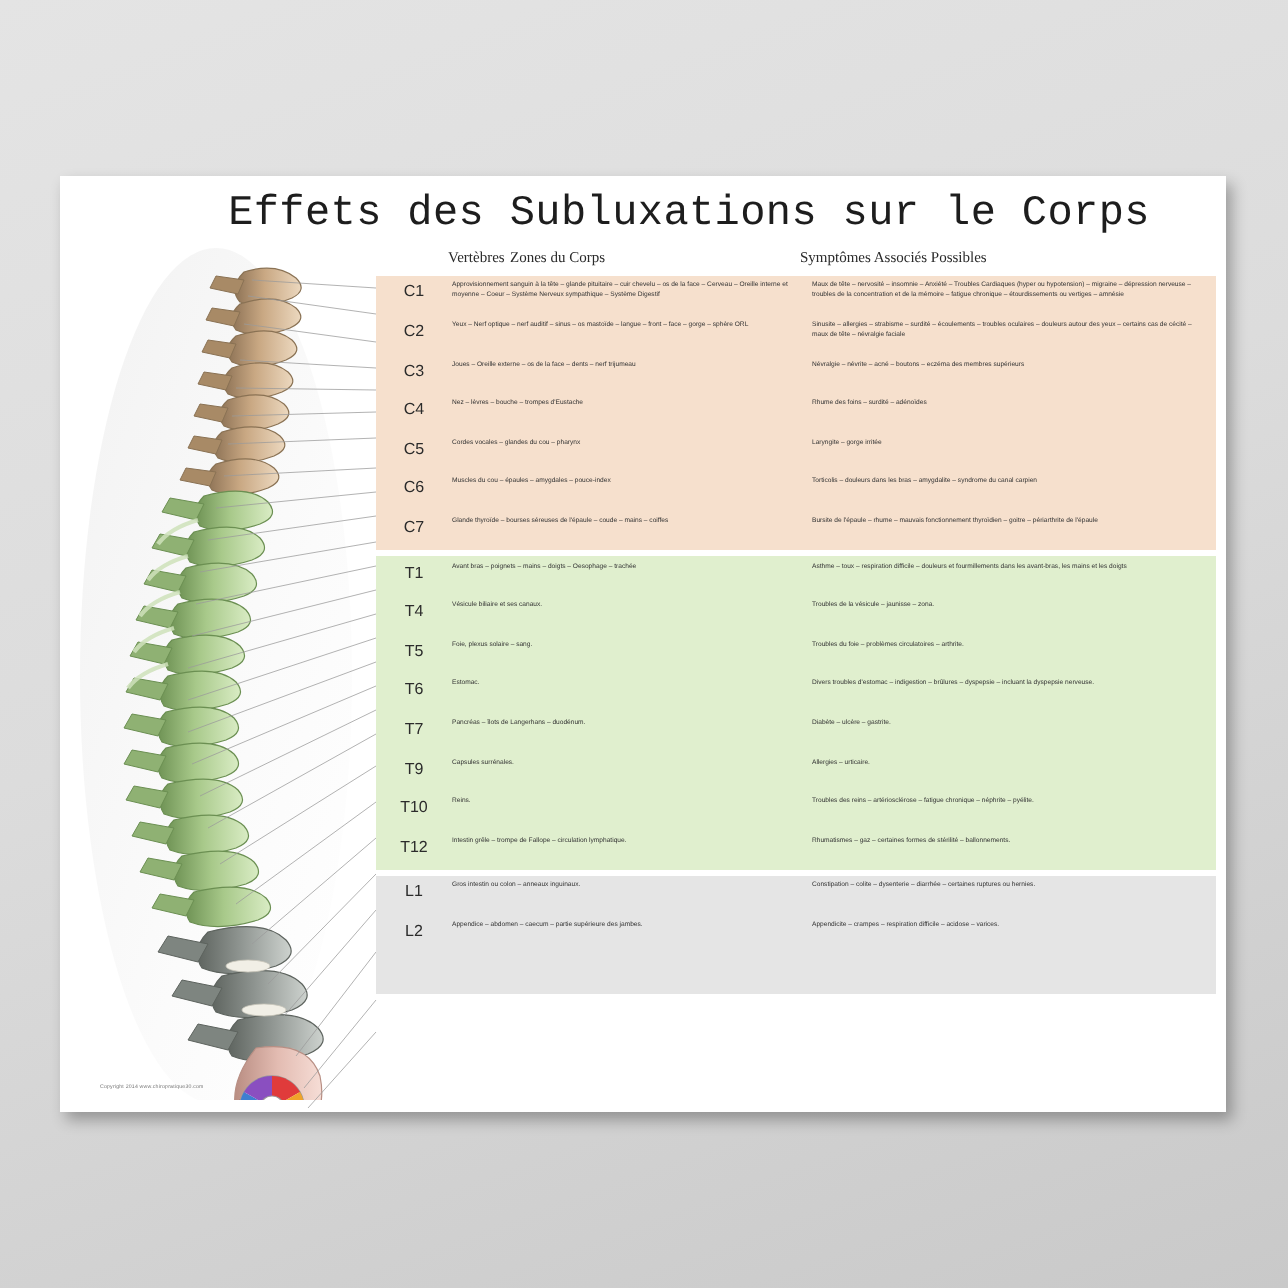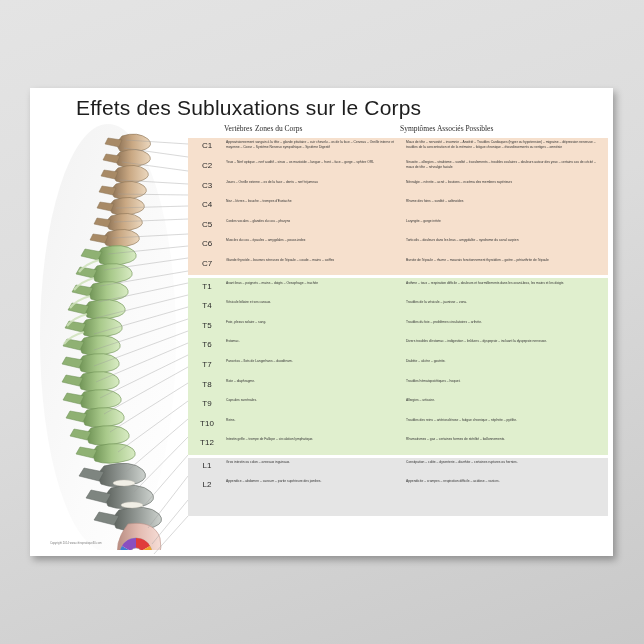--- a/index.html
+++ b/index.html
@@ -14,22 +14,22 @@
   
   .poster{
     position:absolute;left:30px;top:88px;width:583px;height:468px;
     background:#ffffff;
     box-shadow:3px 4px 7px rgba(0,0,0,.30);
     overflow:hidden;
   }
 
   .title{
     position:absolute;left:0;top:8px;width:100%;
-    text-align:left;
-    font-family:Liberation Sans, sans-serif;
+    text-align:center;
+    font-family:Liberation Mono, monospace;
     font-size:21px;letter-spacing:.2px;color:#1d1d1d;
     padding-left:46px;box-sizing:border-box;
   }
 
   .col-heads{position:absolute;top:36px;left:0;width:100%;height:12px;
     font-family:"Liberation Serif", serif;font-size:7.5px;color:#2a2a2a;}
   .ch-vert{position:absolute;left:162px;top:0;margin-left:32px;}
   .ch-zones{position:absolute;left:225px;top:0;}
   .ch-symp{position:absolute;left:370px;top:0;}
 
@@ -298,25 +298,20 @@
             <div class="vert">T6</div>
             <div class="zone">Estomac.</div>
             <div class="symp">Divers troubles d'estomac – indigestion – brûlures – dyspepsie – incluant la dyspepsie nerveuse.</div>
           </div>
           <div class="row band-thoracic">
             <div class="vert">T7</div>
             <div class="zone">Pancréas – îlots de Langerhans – duodénum.</div>
             <div class="symp">Diabète – ulcère – gastrite.</div>
           </div>
           <div class="row band-thoracic">
-            <div class="vert">T8</div>
-            <div class="zone">Rate – diaphragme.</div>
-            <div class="symp">Troubles hématopoïétiques – hoquet.</div>
-          </div>
-          <div class="row band-thoracic">
             <div class="vert">T9</div>
             <div class="zone">Capsules surrénales.</div>
             <div class="symp">Allergies – urticaire.</div>
           </div>
           <div class="row band-thoracic">
             <div class="vert">T10</div>
             <div class="zone">Reins.</div>
             <div class="symp">Troubles des reins – artériosclérose – fatigue chronique – néphrite – pyélite.</div>
           </div>
           <div class="row band-thoracic">

